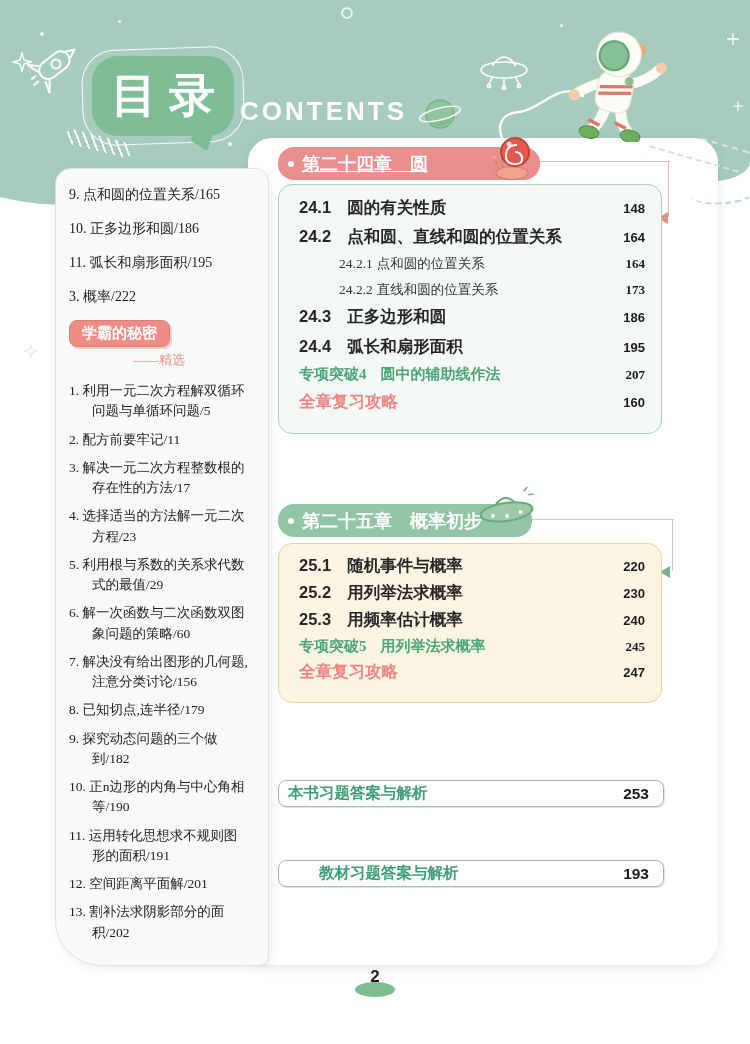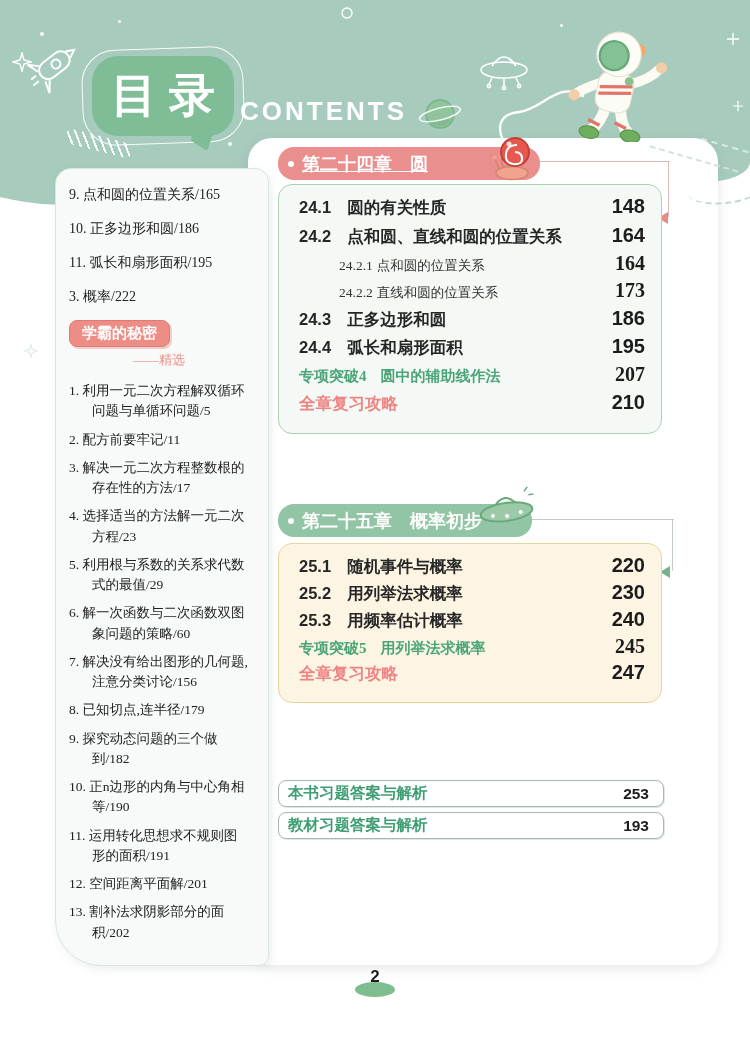--- a/index.html
+++ b/index.html
@@ -66,35 +66,35 @@
   .c25a{left:654px;top:566px;width:0;height:0;border:6px solid transparent;border-right:10px solid #76b28c;}
 
   
   .chbox{position:absolute;left:278px;width:384px;box-sizing:border-box;border-radius:14px;z-index:3;
     display:flex;flex-direction:column;justify-content:space-around;padding:8px 16px 16px 20px;}
   .chbox.x24{top:184px;height:250px;background:#f4f9f5;border:1.5px solid #abd2b6;}
   .chbox.x25{top:543px;height:160px;background:#fcf5e4;border:1.5px solid #ead49e;}
   .row{display:flex;align-items:baseline;}
   .row .rnum{flex:none;}
   .row .rtitle{flex:1;margin-left:16px;}
-  .row .rpage{flex:none;font-weight:700;font-size:20px;color:#1c1c1c;}
+  .row .rpage{flex:none;font-weight:700;font-size:13px;color:#1c1c1c;}
   .row.main{font-size:16.5px;font-weight:600;color:#262626;}
   .row.sub{font-size:13.5px;color:#333;font-family:"Liberation Serif","DejaVu Serif",serif;padding-left:40px;}
   .row.sub .rtitle{margin-left:4px;flex:1;}
   .row.special{color:#4ba578;font-weight:700;font-size:15px;font-family:"Liberation Serif","DejaVu Serif",serif;}
   .row.special .rtitle{margin-left:14px;}
   .row.review{color:#ee8484;font-weight:700;font-size:16.5px;gap:16px;}
 
   
   .flink{position:absolute;left:278px;width:386px;height:27px;box-sizing:border-box;z-index:3;
     border:1.2px solid #a9b8ac;border-radius:8px;display:flex;align-items:center;
     box-shadow:1px 1px 0 rgba(170,190,175,.35);background:#fff;}
   .flink .flabel{color:#3f9e74;font-weight:700;font-size:15.5px;padding-left:9px;flex:1;}
   .flink .fpage{font-weight:700;font-size:15.5px;color:#1c1c1c;padding-right:14px;}
-  .f1{top:780px;} .f2{top:812px;}
+  .f1{top:780px;} .f2{top:860px;padding-left:31px;}
 
   
   .pagedot{position:absolute;left:355px;top:982px;width:40px;height:15px;background:#7dbd8e;border-radius:50%;z-index:2;}
   .pagenum{position:absolute;left:355px;top:967px;width:40px;text-align:center;font-size:17px;font-weight:700;
     color:#1d1d1d;z-index:3;}
 
   
   .decor{position:absolute;z-index:3;}
   .dot{position:absolute;border-radius:50%;background:rgba(255,255,255,.9);z-index:3;}
 </style>
@@ -261,21 +261,21 @@
       <span class="rpage">195</span>
     </div>
     <div class="row special">
       <span class="rnum">专项突破4</span>
       <span class="rtitle">圆中的辅助线作法</span>
       <span class="rpage">207</span>
     </div>
     <div class="row review">
       <span class="rnum">全章复习攻略</span>
       <span class="rtitle"></span>
-      <span class="rpage">210</span>
+      <span class="rpage">160</span>
     </div>
   </div>
 
   <div class="banner b25">
     <span>第二十五章　概率初步</span>
   </div>
   <svg class="decor" style="left:476px;top:484px;z-index:5" width="60" height="48" viewBox="0 0 60 48">
     <g transform="rotate(-8 30 24)">
       <path d="M17 24 Q30 4 43 24" fill="#eef7ee" stroke="#6aa87e" stroke-width="2"></path>
       <ellipse cx="30" cy="28" rx="26" ry="9" fill="#9ccaa8" stroke="#6aa87e" stroke-width="2"></ellipse>

